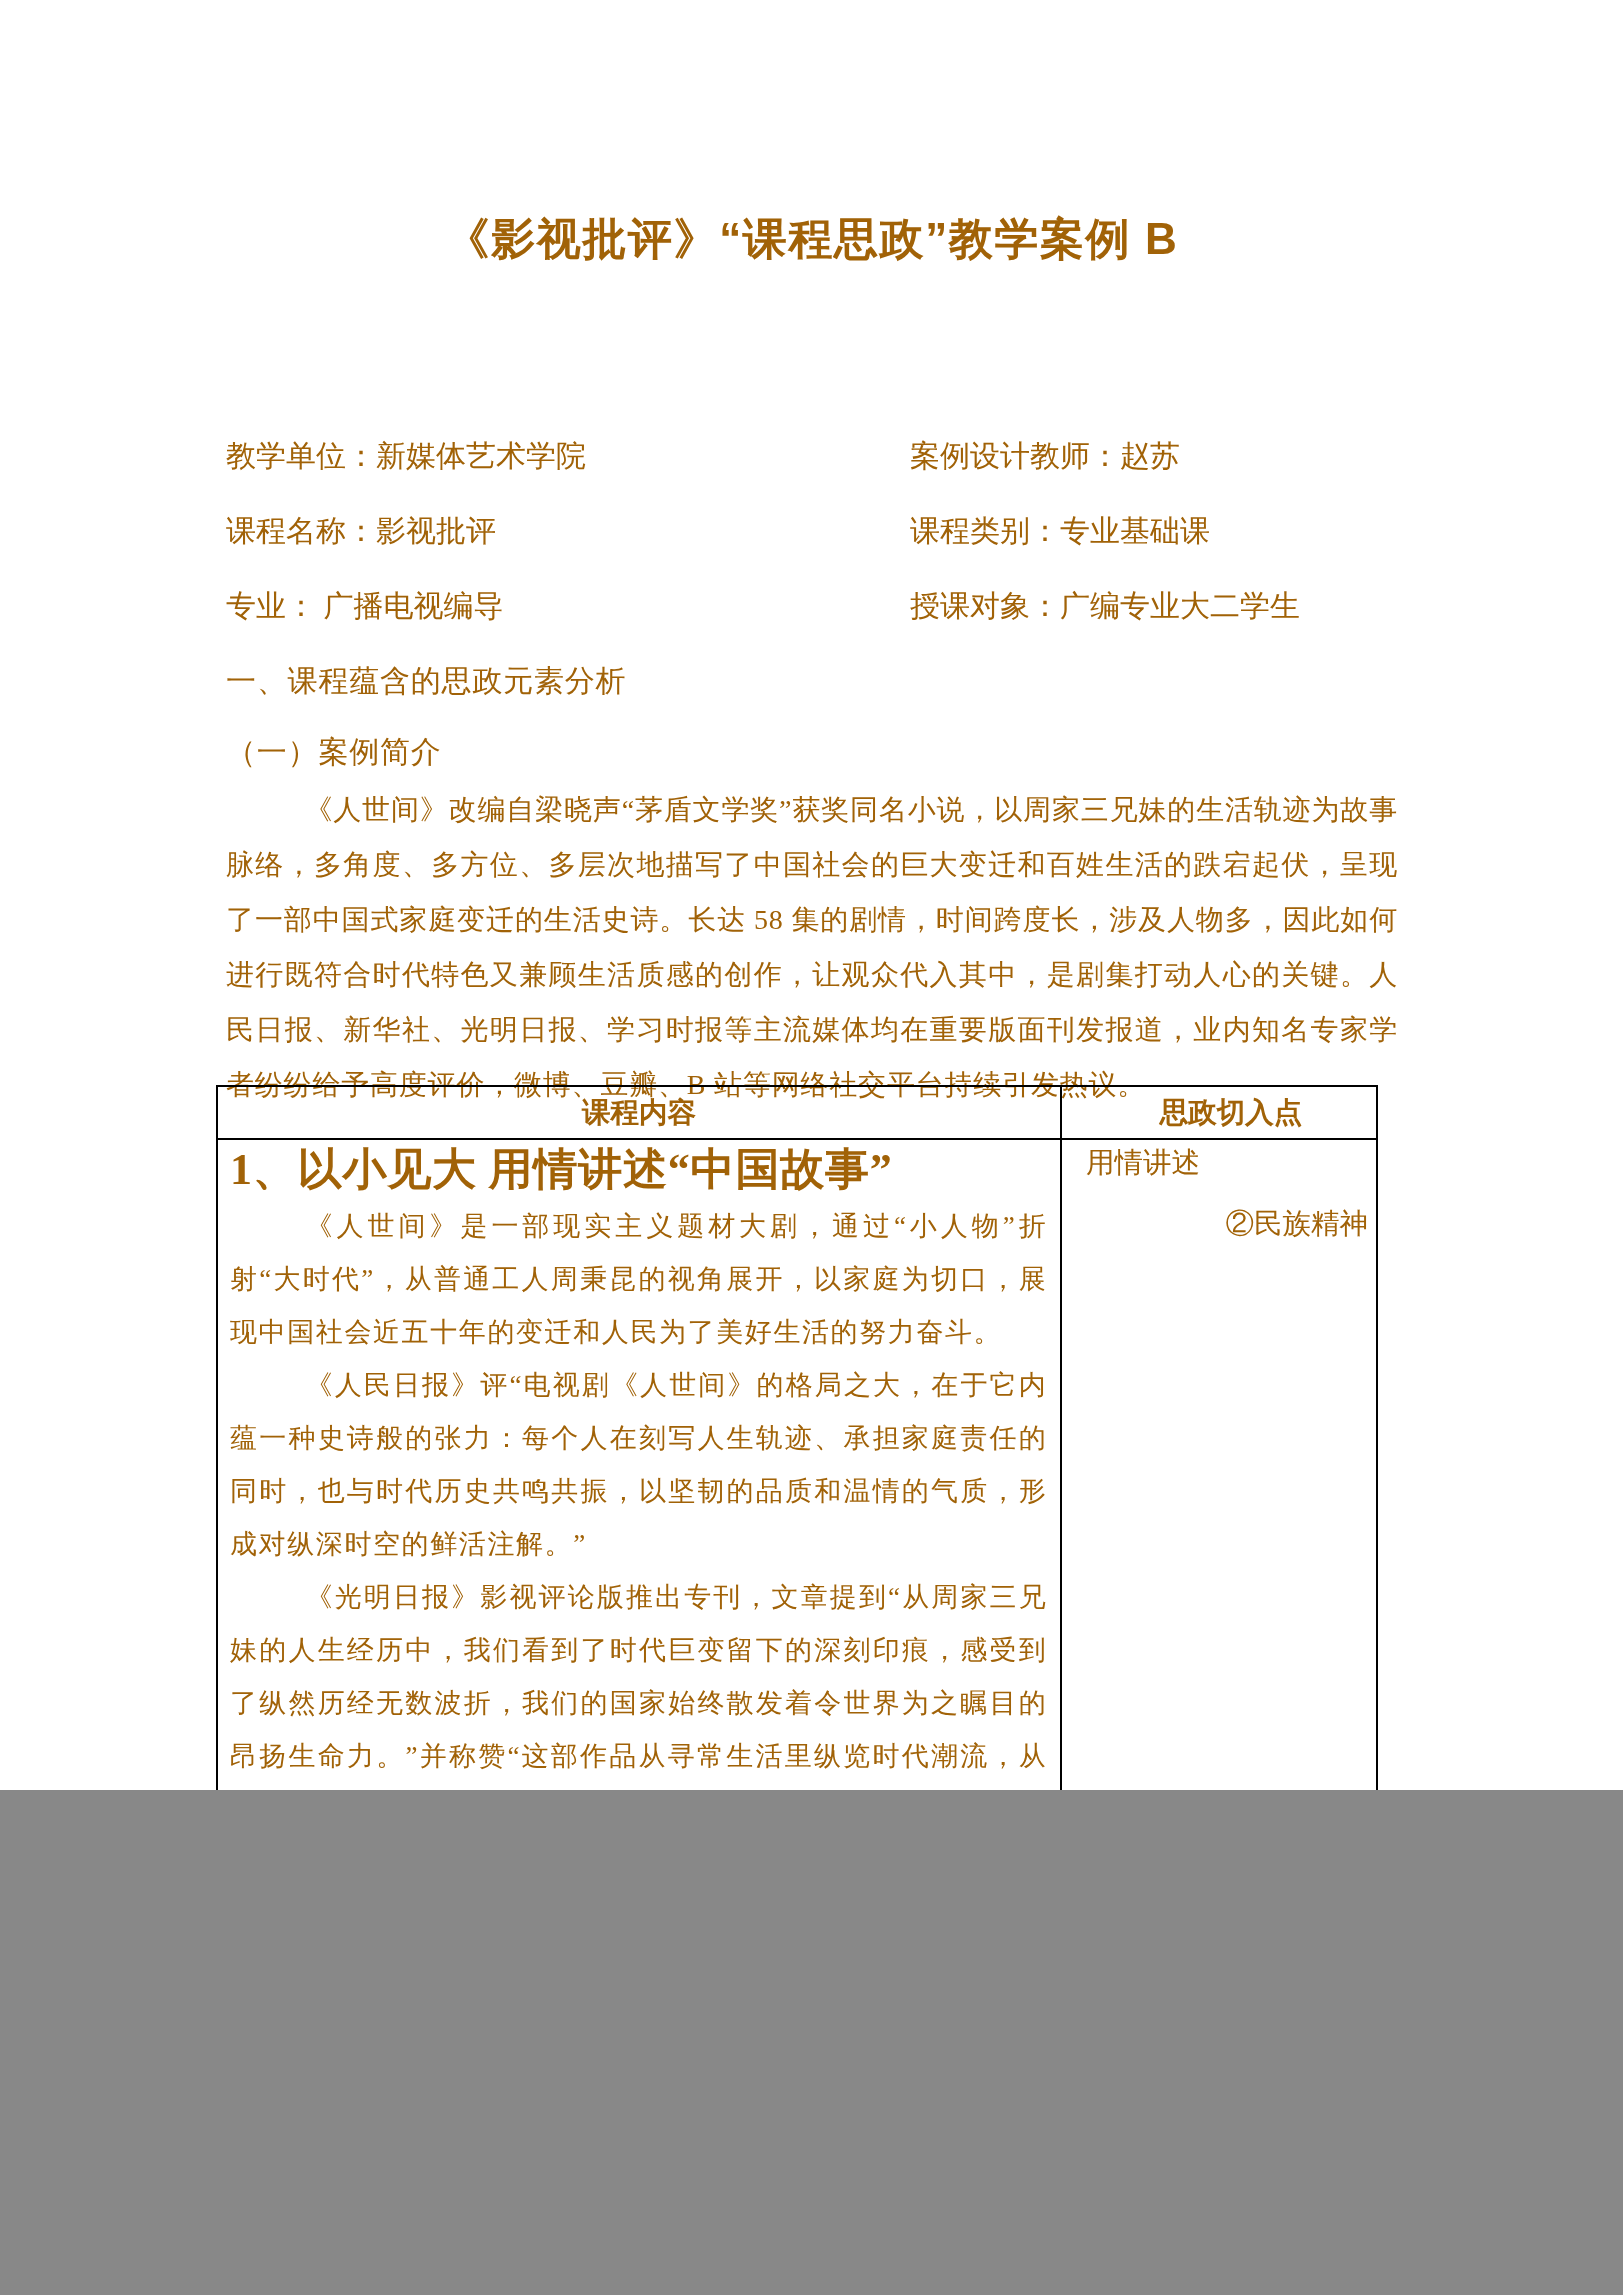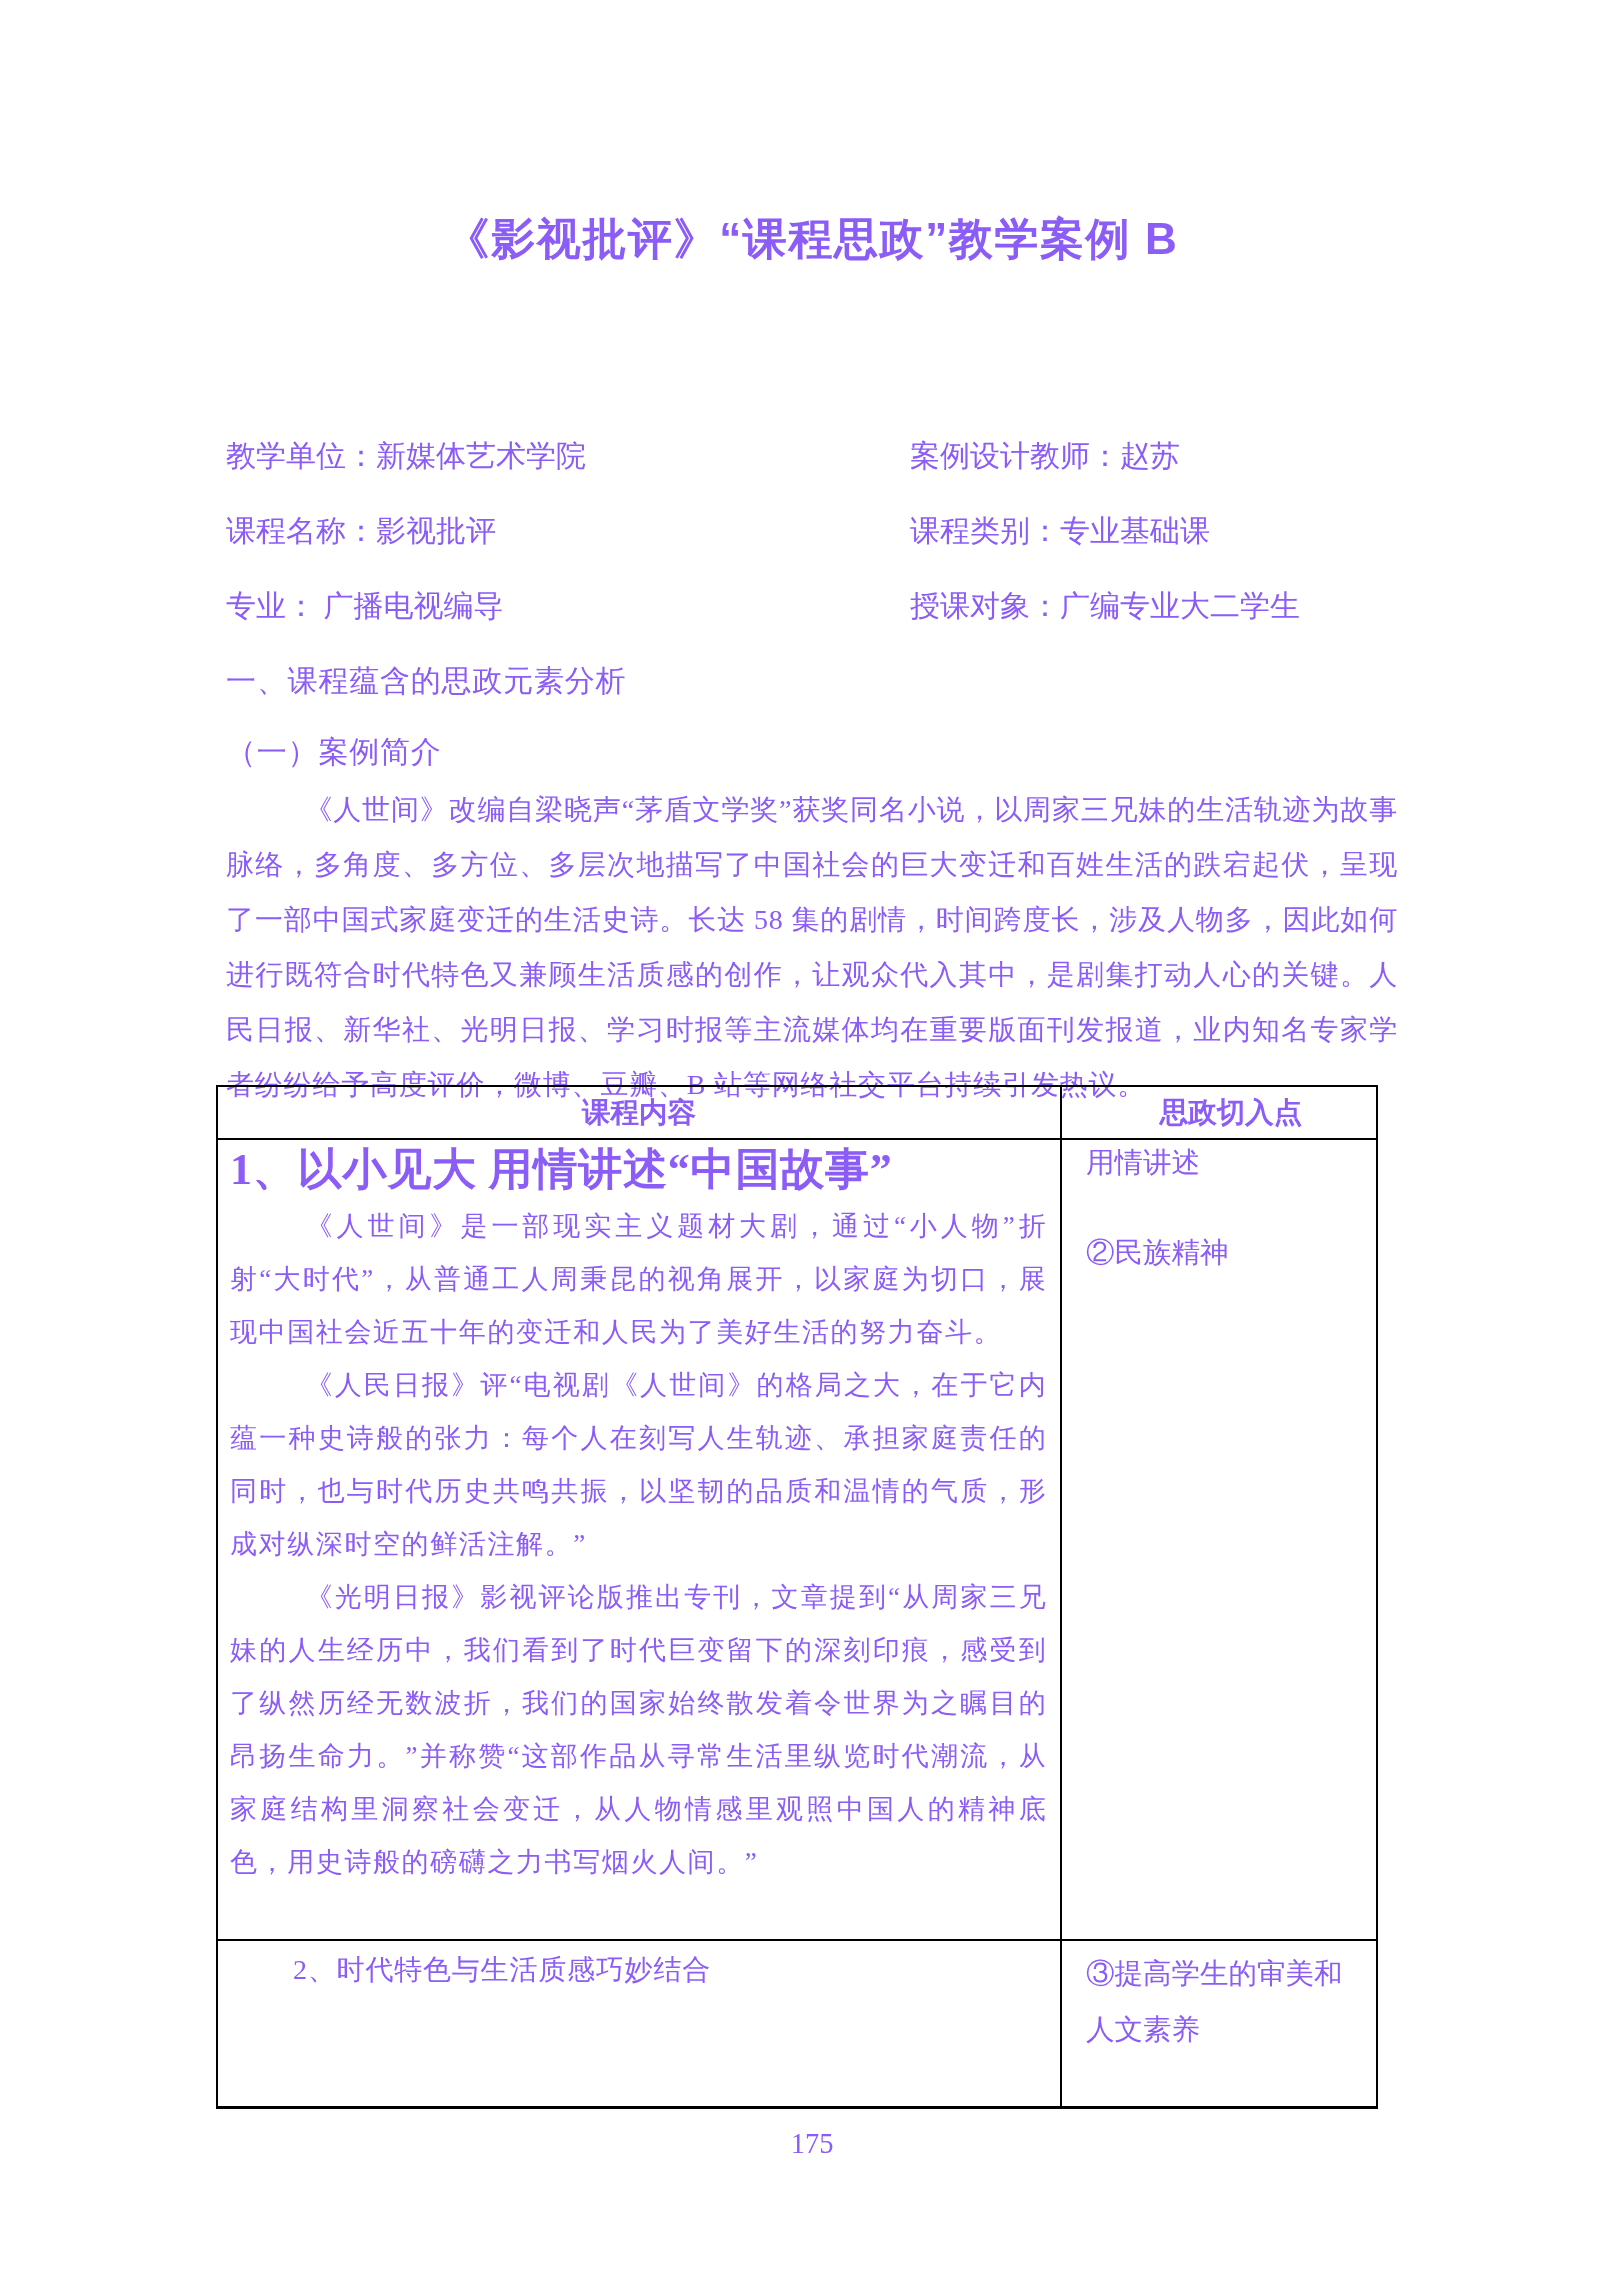--- a/index.html
+++ b/index.html
@@ -1,22 +1,22 @@
 <!DOCTYPE html>
 <html style="font-size:12.7px"><head>
 <meta charset="utf-8">
 <style>
   html,body{margin:0;padding:0;background:#888;}
   .page{
     position:relative;
-    width:1624px;height:2295px;
+    width:1624px;height:1790px;
     margin:0 auto;
     background:#ffffff;
     font-family:"Liberation Serif","DejaVu Serif",serif;
-    color:#8b5cf6;
+    color:#a16207;
     overflow:hidden;
   }
   .doc-title{
     position:absolute;top:213px;left:0;width:100%;
     text-align:center;
     font-family:"Liberation Sans","DejaVu Sans",sans-serif;
     font-weight:bold;font-size:44px;line-height:1.2;
     letter-spacing:1.6px;
   }
   .meta{position:absolute;top:419px;left:226px;width:1174px;font-size:30px;}
@@ -51,21 +51,21 @@
   .row1-heading{
     font-size:44px;font-weight:bold;line-height:38px;
     margin:6.3px 0 11px 0;letter-spacing:0.8px;
   }
   .tpara{
     margin:0;font-size:27px;line-height:53px;
     text-align:justify;text-indent:2.8em;letter-spacing:1.6px;
   }
   .points{padding:4.8px 8px 0 12.7px;font-size:28.5px;}
   .points-r1 .point{line-height:35px;}
-  .points-r1 .point + .point{margin-top:55px;}
+  .points-r1 .point + .point{margin-top:26px;text-align:right;}
   .points-r2 .point{line-height:56px;}
   .row2-heading{
     font-size:28px;line-height:35px;margin:6.3px 0 11px 0;
     padding-left:63px;letter-spacing:0.8px;
   }
   .tpara-r2{
     margin:0;font-size:27px;line-height:52px;
     text-align:justify;text-indent:2em;letter-spacing:1.6px;
   }
   .page-number{

